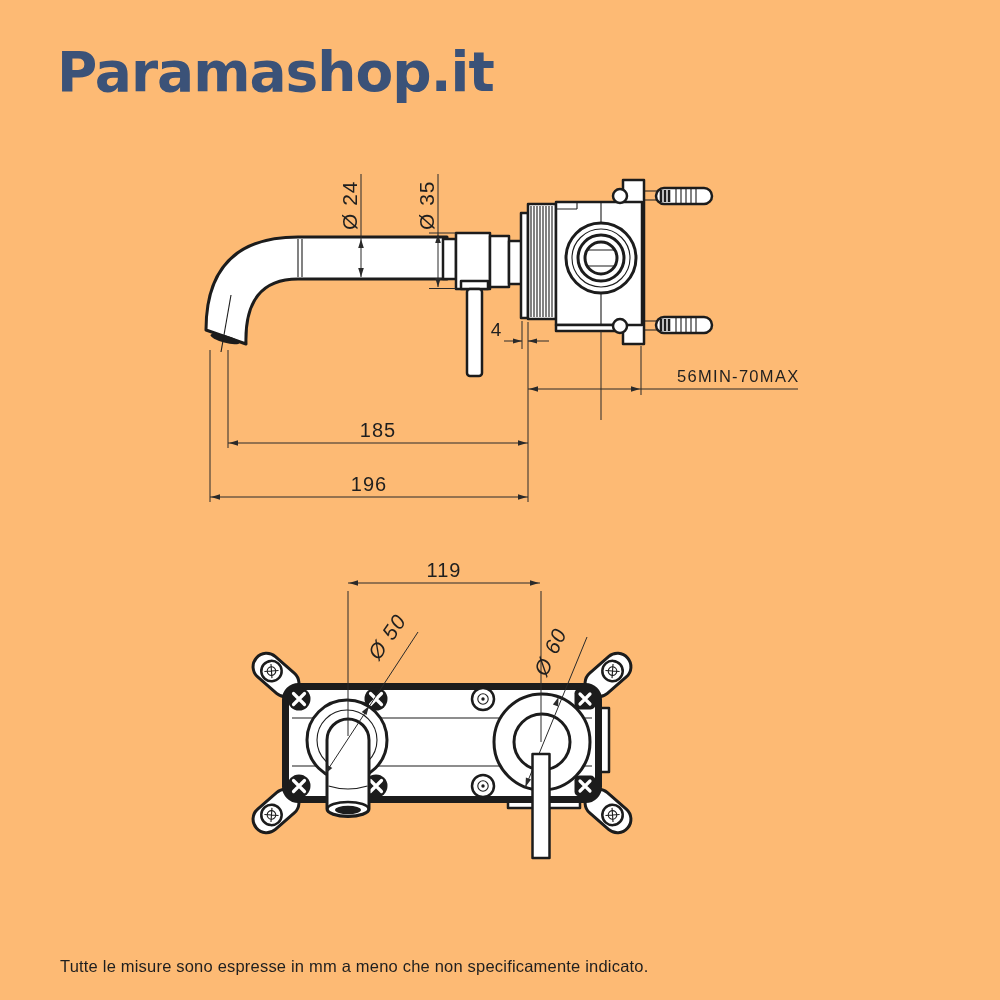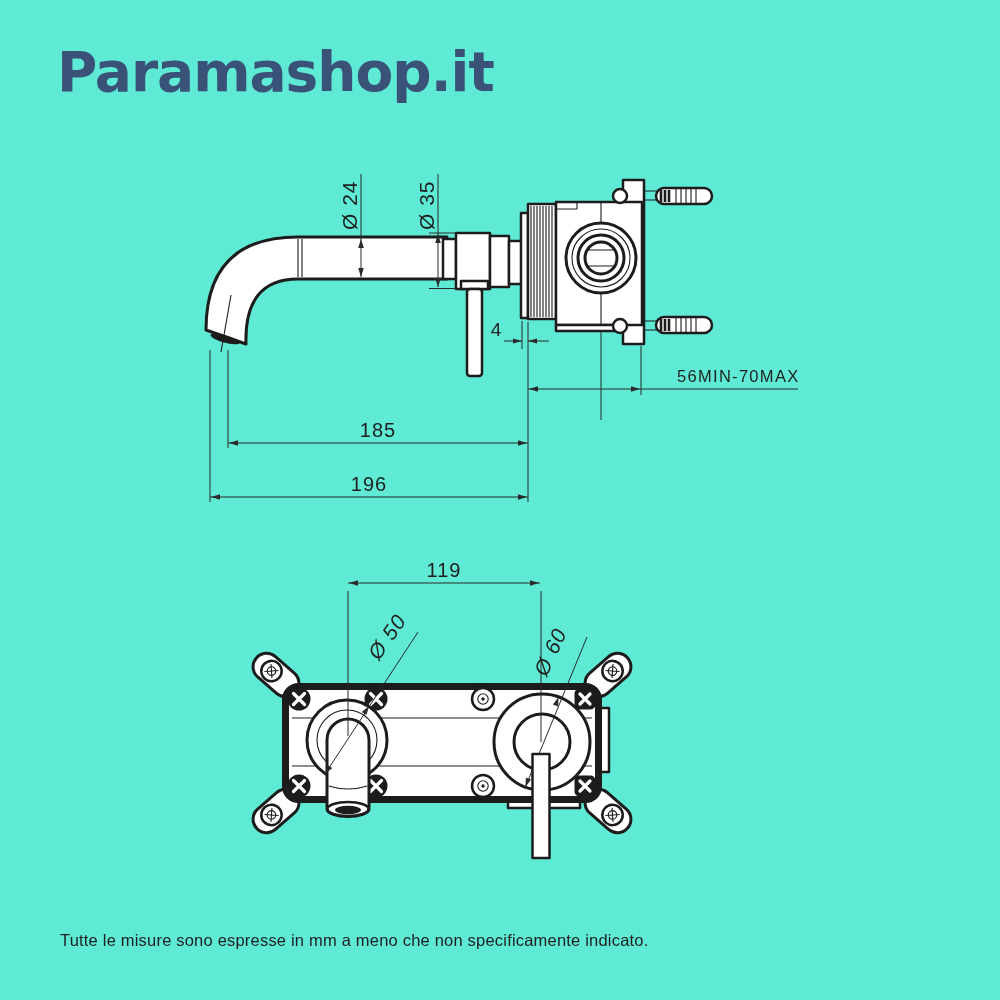--- a/index.html
+++ b/index.html
@@ -1,22 +1,22 @@
 <!DOCTYPE html>
 <html><head>
 <meta charset="utf-8">
 <style>
   html,body{margin:0;padding:0;background:#fff;}
-  .page{position:relative;width:1000px;height:1000px;background:#5eead4;overflow:hidden;
+  .page{position:relative;width:1000px;height:1000px;background:#fdba74;overflow:hidden;
         font-family:"Liberation Sans",sans-serif;}
   .logo{position:absolute;left:57px;top:40px;
         font-family:"DejaVu Sans",sans-serif;font-weight:bold;font-size:55px;
         letter-spacing:-1px;}
   .drawing{position:absolute;left:0;top:0;}
-  .footer{position:absolute;left:60px;top:927px;color:#1f1f1f;}
+  .footer{position:absolute;left:60px;top:953px;color:#1f1f1f;}
   .footer p{margin:0;font-size:16.5px;line-height:27px;letter-spacing:0.2px;}
   
   .hv{fill:#fff;stroke:#1c1c1c;stroke-width:3;stroke-linejoin:round;}
   .h2{fill:#fff;stroke:#1c1c1c;stroke-width:2.5;stroke-linejoin:round;}
   .tn{fill:none;stroke:#1c1c1c;stroke-width:1.1;}
   .dm{fill:none;stroke:#2a2a2a;stroke-width:1;}
   .ar{fill:#2a2a2a;stroke:none;}
   .bk{fill:#1c1c1c;stroke:none;}
   .wx{stroke:#fff;stroke-width:3.2;fill:none;stroke-linecap:round;}
   .bx{fill:#fff;stroke:#1c1c1c;stroke-width:7;}

